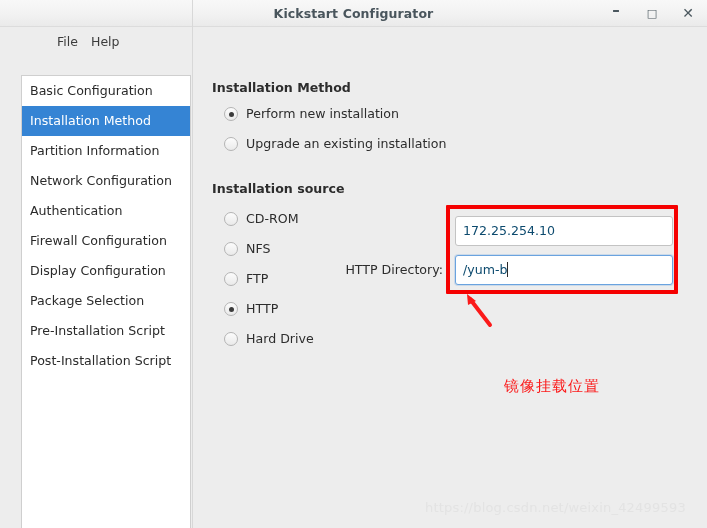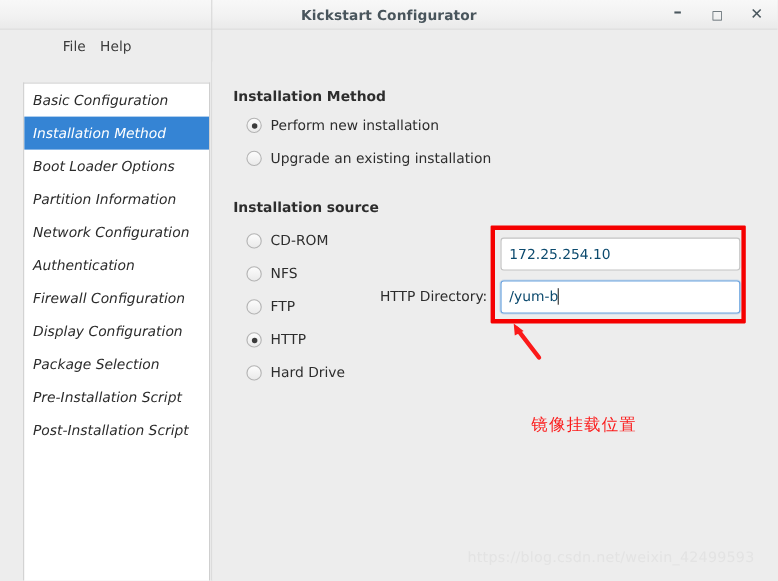--- a/index.html
+++ b/index.html
@@ -76,21 +76,20 @@
 
   
   #sidebar {
     position: absolute;
     left: 21px; top: 75px;
     width: 170px; height: 453px;
     background: #ffffff;
     border: 1px solid #cfcfcf;
     border-bottom: none;
     overflow: hidden;
-    font-style: italic;
   }
   #divider {
     position: absolute;
     left: 192px; top: 0px;
     width: 1px; height: 528px;
     background: #d8d8d8;
   }
   .side-item {
     position: relative;
     height: 30px;
@@ -216,21 +215,21 @@
   }
 
   
   #arrow-svg {
     position: absolute;
     left: 270px; top: 238px;
     width: 50px; height: 46px;
   }
   #note-cn {
     position: absolute;
-    left: 290px; top: 321px;
+    left: 311px; top: 321px;
     font-size: 15px;
     color: #fb1a1a;
     font-family: "DejaVu Sans", "Liberation Sans", sans-serif;
     white-space: nowrap;
     letter-spacing: 1px;
   }
 
   
   #watermark {
     position: absolute;
@@ -260,21 +259,20 @@
   </div>
 
   <div id="menubar">
     <div class="menu-item" id="menu-file">File</div>
     <div class="menu-item" id="menu-help">Help</div>
   </div>
 
   <div id="sidebar">
     <div class="side-item">Basic Configuration</div>
     <div class="side-item selected">Installation Method</div>
-    <div class="side-item">Boot Loader Options</div>
     <div class="side-item">Partition Information</div>
     <div class="side-item">Network Configuration</div>
     <div class="side-item">Authentication</div>
     <div class="side-item">Firewall Configuration</div>
     <div class="side-item">Display Configuration</div>
     <div class="side-item">Package Selection</div>
     <div class="side-item">Pre-Installation Script</div>
     <div class="side-item">Post-Installation Script</div>
   </div>
   <div id="divider"></div>

